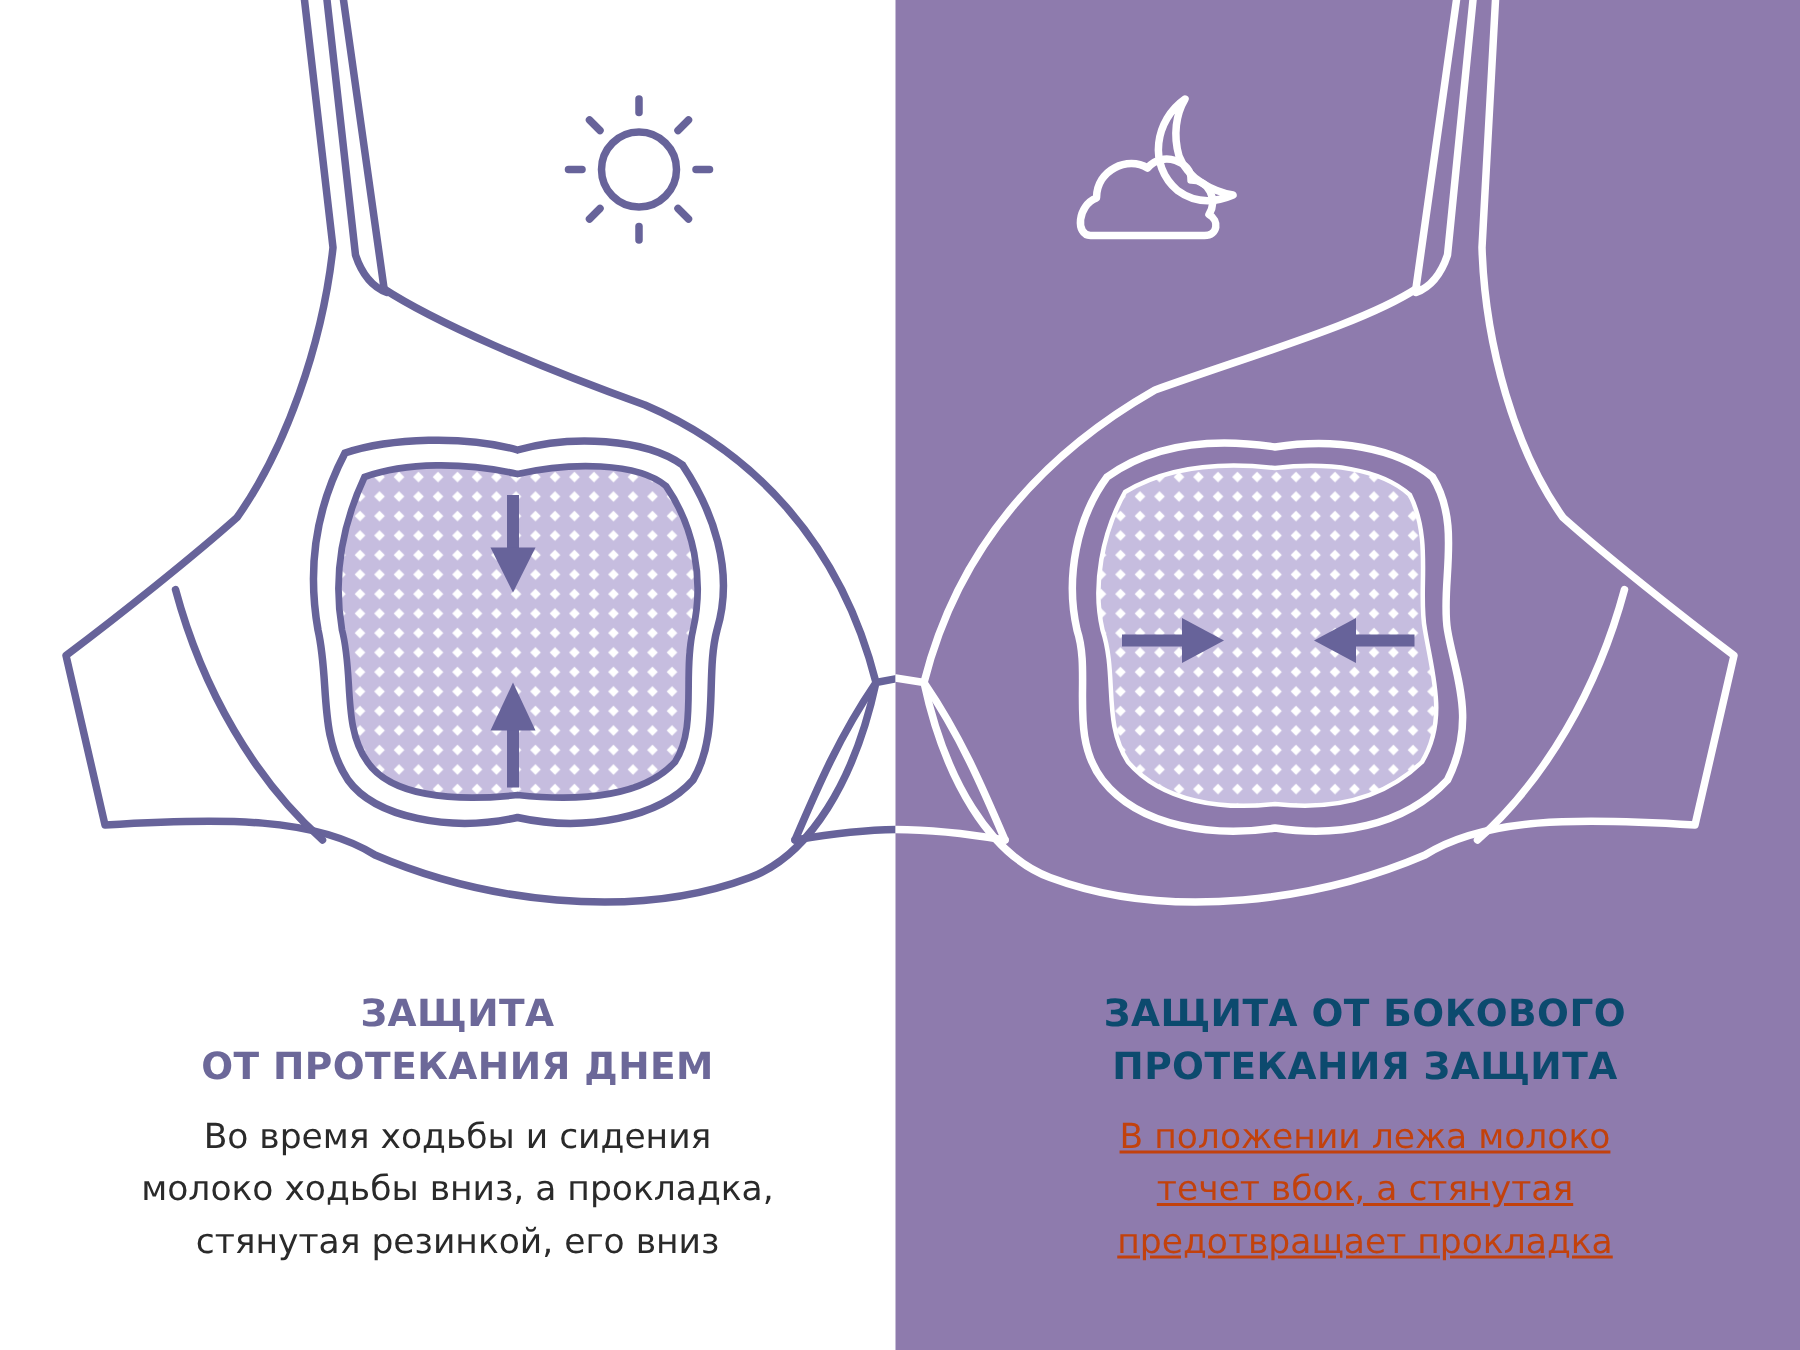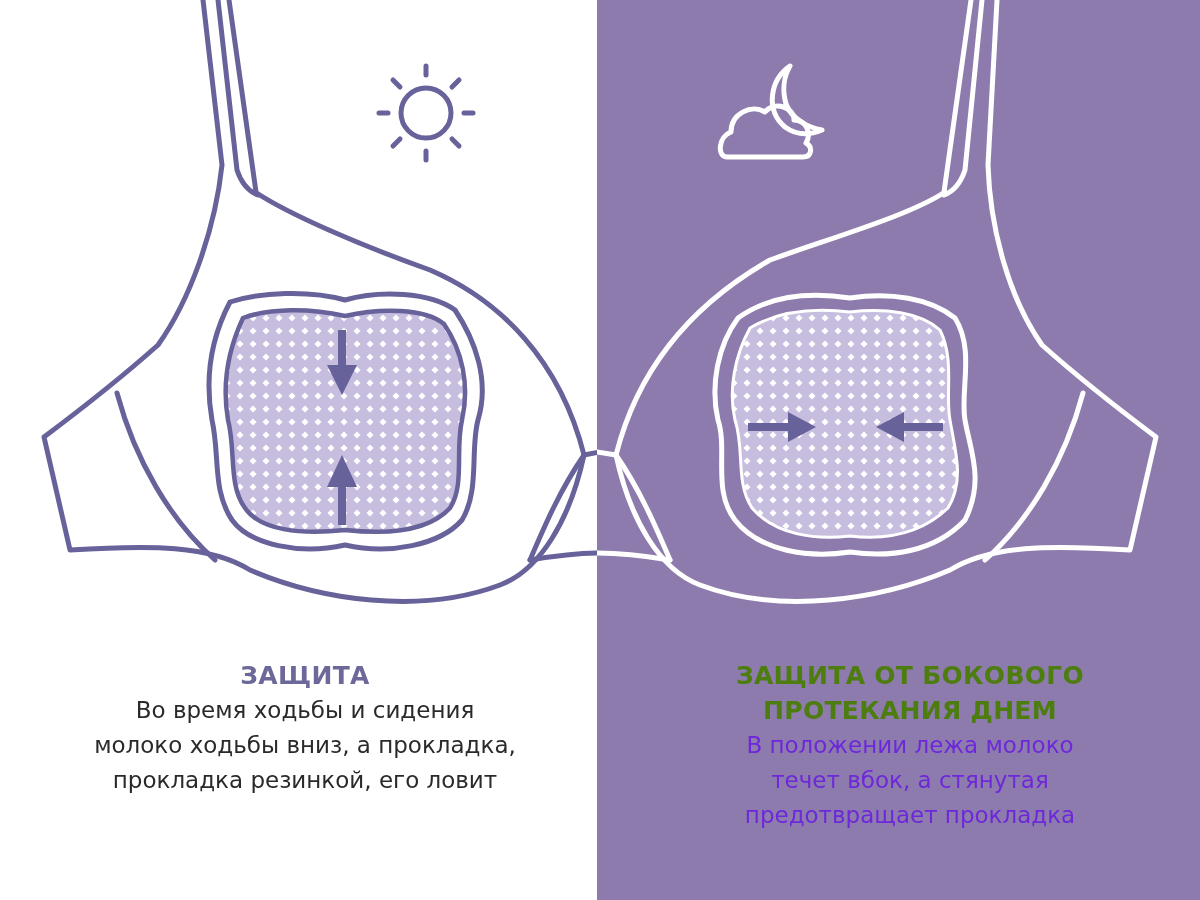--- a/index.html
+++ b/index.html
@@ -1,27 +1,27 @@
 <!DOCTYPE html>
 <html><head>
 <meta charset="utf-8">
 <style>
   html,body{margin:0;padding:0;}
   body{width:1200px;height:900px;position:relative;overflow:hidden;background:#ffffff;font-family:"DejaVu Sans","Liberation Sans",sans-serif;}
   .half-right{position:absolute;left:597px;top:0;width:603px;height:900px;background:#8E7BAD;}
   svg.art{position:absolute;left:0;top:0;width:1200px;height:900px;}
   .caption{position:absolute;text-align:center;}
   .caption .title{font-weight:bold;font-size:25px;line-height:35px;letter-spacing:0.3px;}
-  .caption .body{font-size:23px;line-height:35px;margin-top:0px;}
+  .caption .body{font-size:23px;line-height:35px;margin-top:13px;}
   #cap-left{left:80px;top:658px;width:450px;text-align:center;}
   #cap-left .title{color:#6C6899;}
   #cap-left .body{color:#2a2a2a;}
   #cap-right{left:680px;top:658px;width:460px;}
-  #cap-right .title{color:#4d7c0f;}
-  #cap-right .body{color:#6d28d9;}
+  #cap-right .title{color:#0c4a6e;}
+  #cap-right .body{color:#c2410c;text-decoration:underline;}
 </style>
 </head>
 <body>
 
 <div class="half-right"></div>
 
 <svg class="art" viewBox="0 0 1200 900" xmlns="http://www.w3.org/2000/svg">
   <defs>
     <pattern id="dots" width="13" height="13" patternUnits="userSpaceOnUse">
       <rect width="13" height="13" fill="#C6BDDF"></rect>
@@ -102,31 +102,32 @@
 
   <g stroke="#ffffff" stroke-width="5" fill="none" stroke-linejoin="round" stroke-linecap="round">
     <path d="M790 66 C770 80 765 110 785 127 C800 138 815 133 822 130 C810 128 792 120 786 104 C782 90 784 76 790 66 Z"></path>
     <path d="M727 157 C717 157 718 137 731 132 C731 113 752 104 765 112 C775 100 795 108 794 120 C806 120 812 133 806 143 C813 147 812 157 803 157 Z"></path>
   </g>
 </svg>
 
 <div class="caption" id="cap-left">
   <div class="title">
     <div>ЗАЩИТА</div>
+    <div>ОТ ПРОТЕКАНИЯ ДНЕМ</div>
   </div>
   <div class="body">
     <div>Во время ходьбы и сидения</div>
     <div>молоко ходьбы вниз, а прокладка,</div>
-    <div>прокладка резинкой, его ловит</div>
+    <div>стянутая резинкой, его вниз</div>
   </div>
 </div>
 
 <div class="caption" id="cap-right">
   <div class="title">
     <div>ЗАЩИТА ОТ БОКОВОГО</div>
-    <div>ПРОТЕКАНИЯ ДНЕМ</div>
+    <div>ПРОТЕКАНИЯ ЗАЩИТА</div>
   </div>
   <div class="body">
     <div>В положении лежа молоко</div>
     <div>течет вбок, а стянутая</div>
     <div>предотвращает прокладка</div>
   </div>
 </div>
 
 </body></html>

